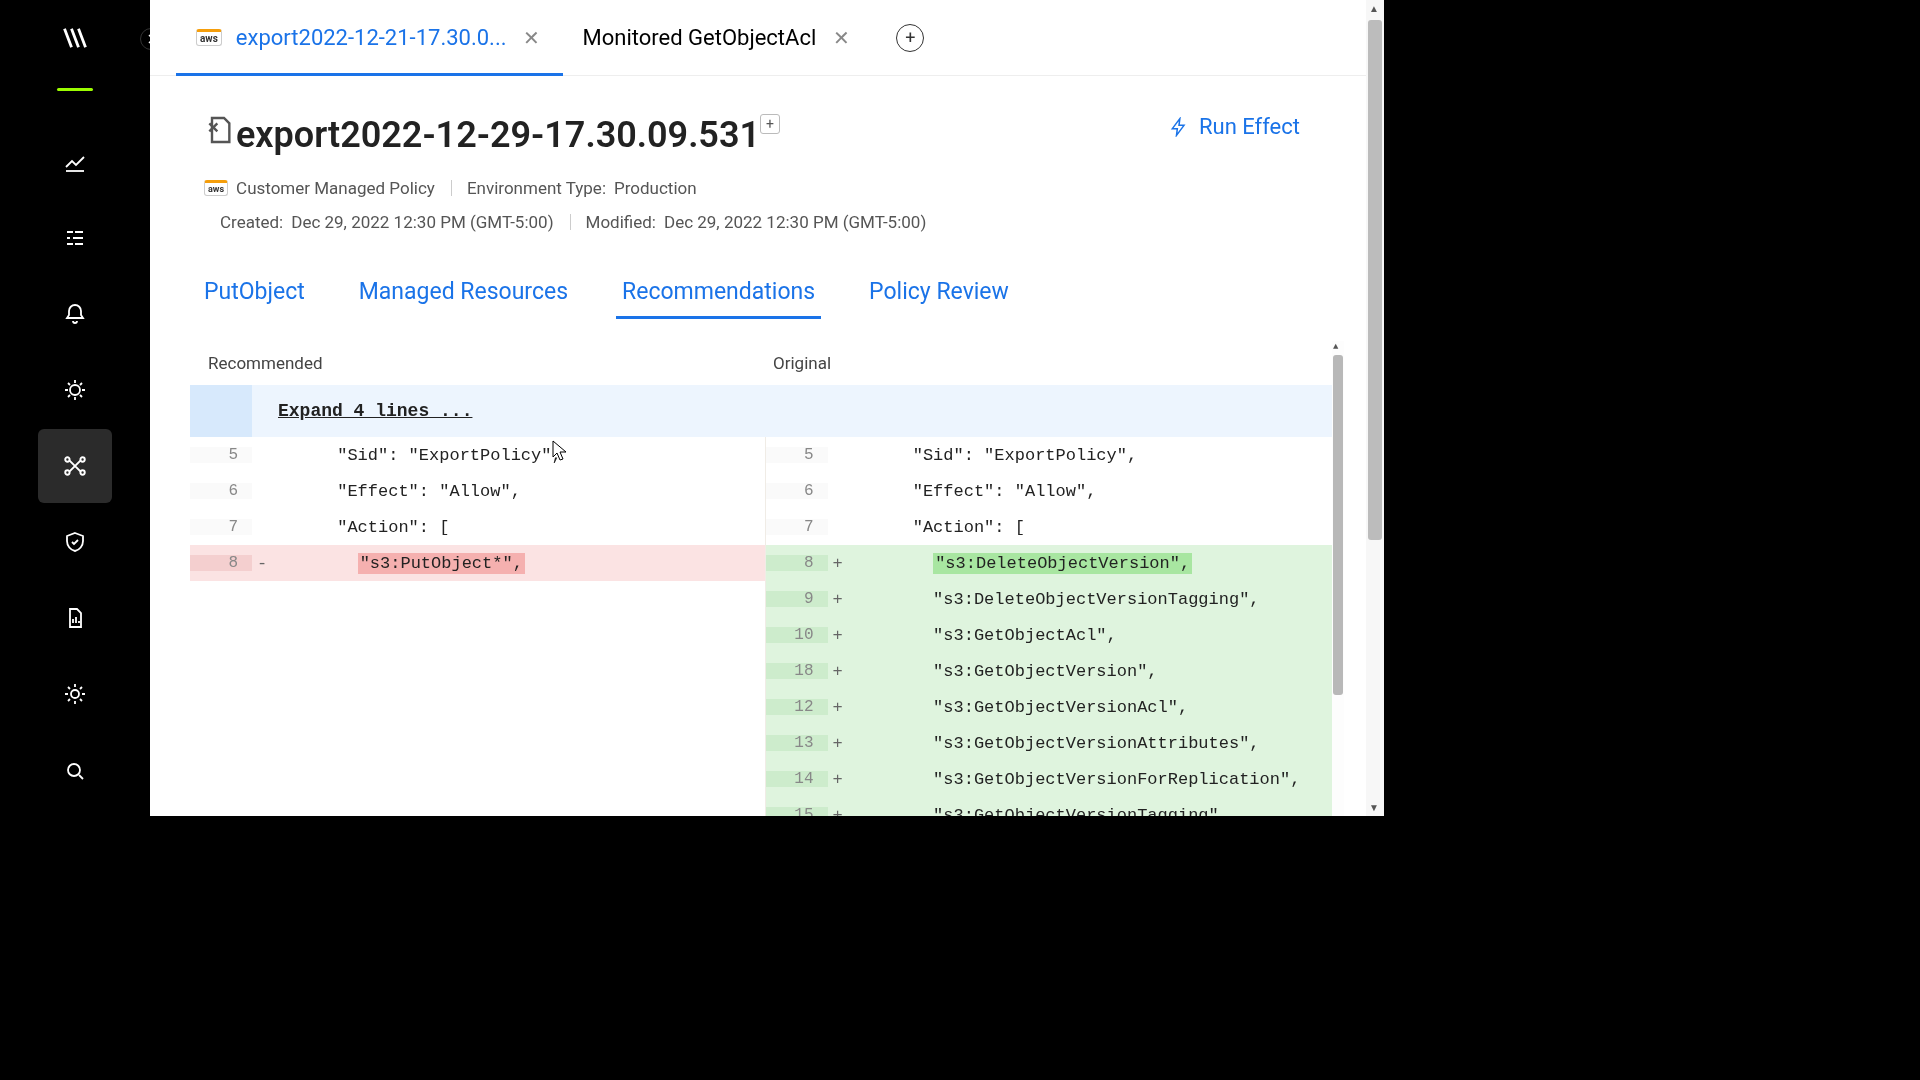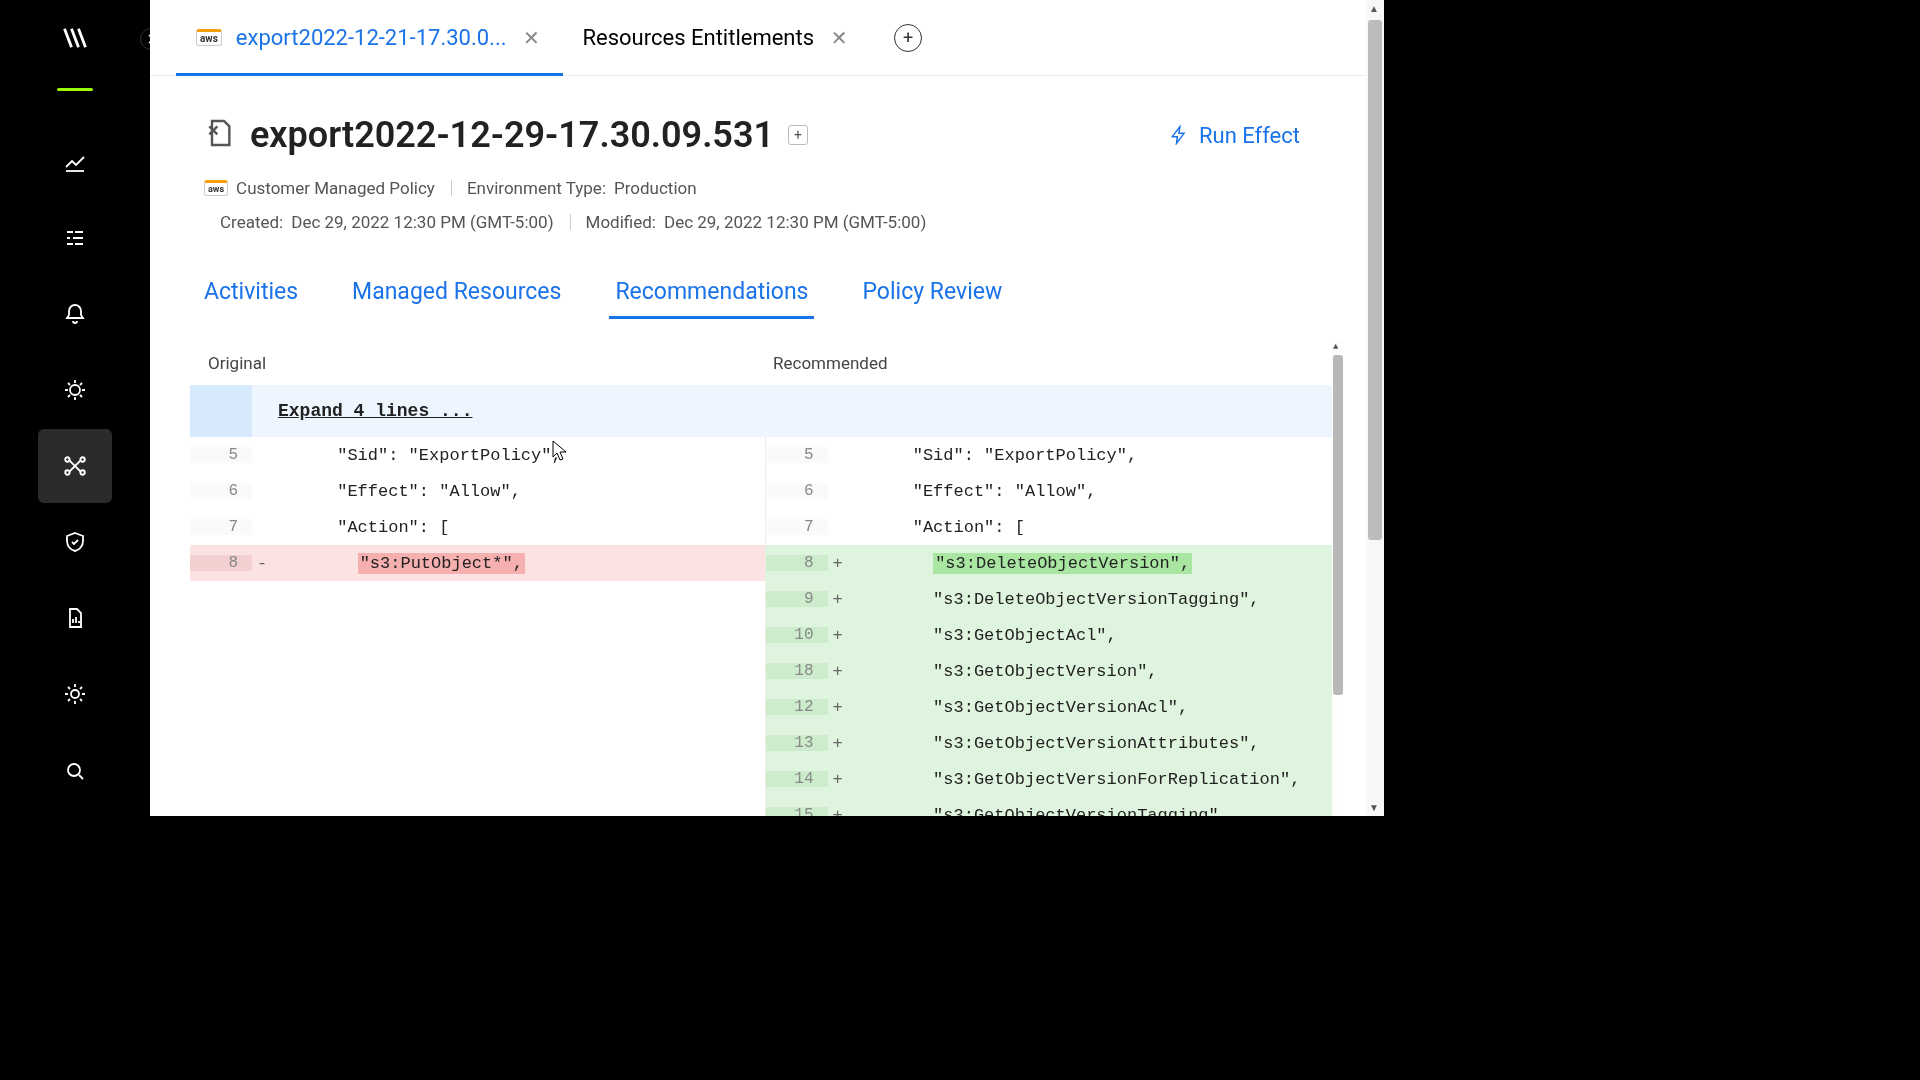--- a/index.html
+++ b/index.html
@@ -114,21 +114,21 @@
   border: 1.5px solid #333; border-radius: 50%;
   display:flex; align-items:center; justify-content:center;
   cursor:pointer; font-size:18px; color:#333;
 }
 
 
 .header {
   padding: 38px 54px 0 54px;
 }
 .title-row {
-  display: flex; align-items: center; gap: 14px;
+  display: flex; align-items: flex-start; 
   margin-bottom: 18px;
 }
 .policy-icon { color:#555; }
 .page-title { font-size: 36px; font-weight: 600; color:#222; }
 .plus-badge {
   width: 20px; height: 20px; border: 1px solid #bbb; border-radius: 3px;
   display:flex; align-items:center; justify-content:center;
   font-size:14px; color:#555; cursor:pointer;
 }
 .run-action {
@@ -326,21 +326,21 @@
     <div class="arrow down">▼</div>
   </div>
 
   <div class="tabs-bar">
     <div class="tab active">
       <span class="aws-pill">aws</span>
       <span>export2022-12-21-17.30.0...</span>
       <span class="close">✕</span>
     </div>
     <div class="tab">
-      <span>Resources Entitlements</span>
+      <span>Monitored GetObjectAcl</span>
       <span class="close">✕</span>
     </div>
     <div class="add-tab">+</div>
   </div>
 
   <div class="header">
     <div class="title-row">
       <span class="policy-icon">
         <svg width="32" height="32" viewBox="0 0 24 24" fill="none">
             <path d="M6 3h9l4 4v14H6z" stroke="#555" stroke-width="1.8"></path>
@@ -372,36 +372,36 @@
         <span>Dec 29, 2022 12:30 PM (GMT-5:00)</span>
       </span>
       <span class="meta-item">
         <span>Modified:</span>
         <span>Dec 29, 2022 12:30 PM (GMT-5:00)</span>
       </span>
     </div>
   </div>
 
   <div class="content-tabs">
-    <div class="content-tab">Activities</div>
+    <div class="content-tab">PutObject</div>
     <div class="content-tab">Managed Resources</div>
     <div class="content-tab active">Recommendations</div>
     <div class="content-tab">Policy Review</div>
   </div>
 
   <div class="diff-wrap" style="height:490px; position:relative;">
     <div class="scroll-inner">
       <div class="arrow up">▲</div>
       <div class="thumb"></div>
 
     </div>
 
     <div class="diff-header">
+      <div class="col">Recommended</div>
       <div class="col">Original</div>
-      <div class="col">Recommended</div>
     </div>
 
     <div class="diff-body" style="margin-right:4px;">
       <div class="expand-row">
         <div class="lineno-pad"></div>
         <span class="expand-text">Expand 4 lines ...</span>
       </div>
 
       <div id="context-rows">
           <div class="diff-row">

